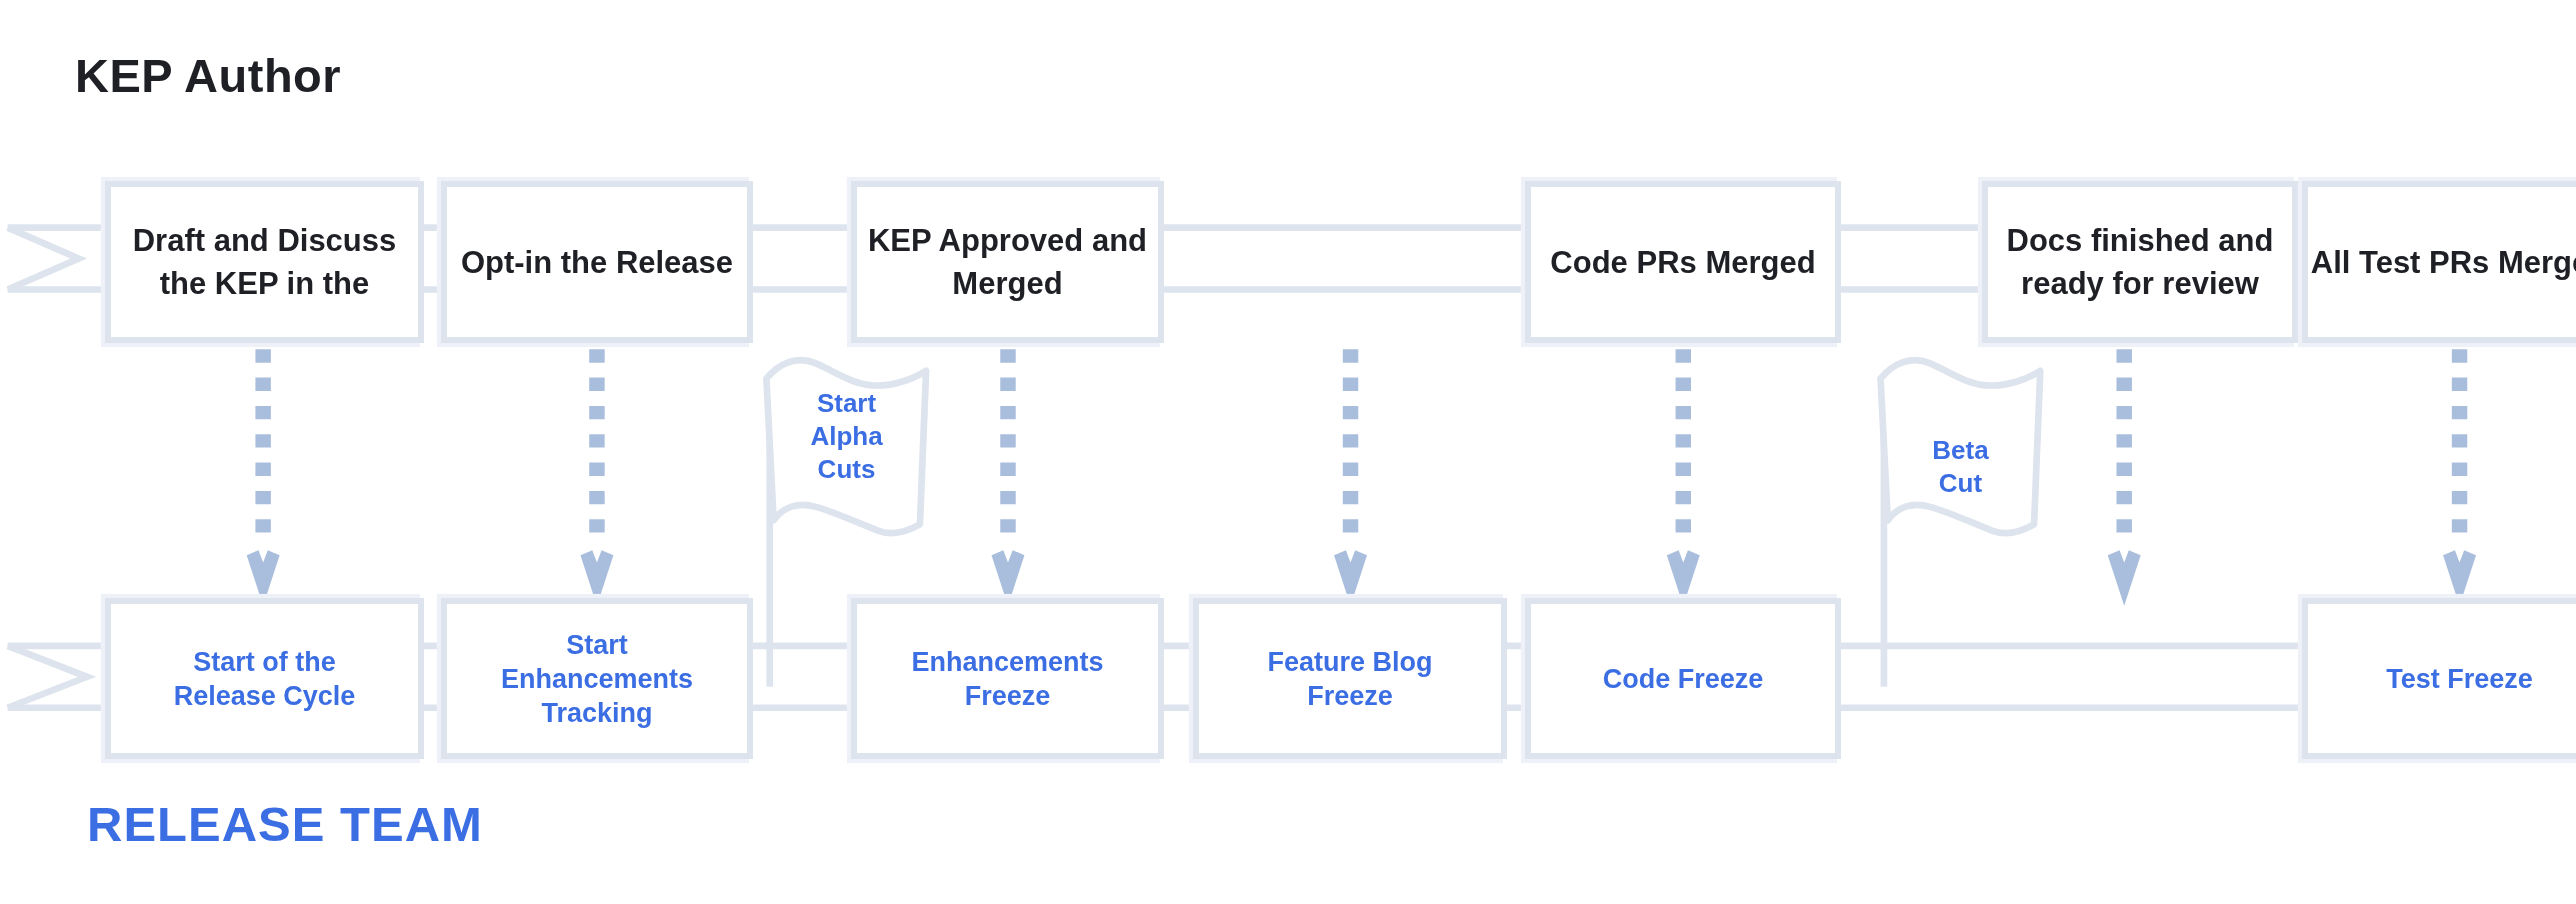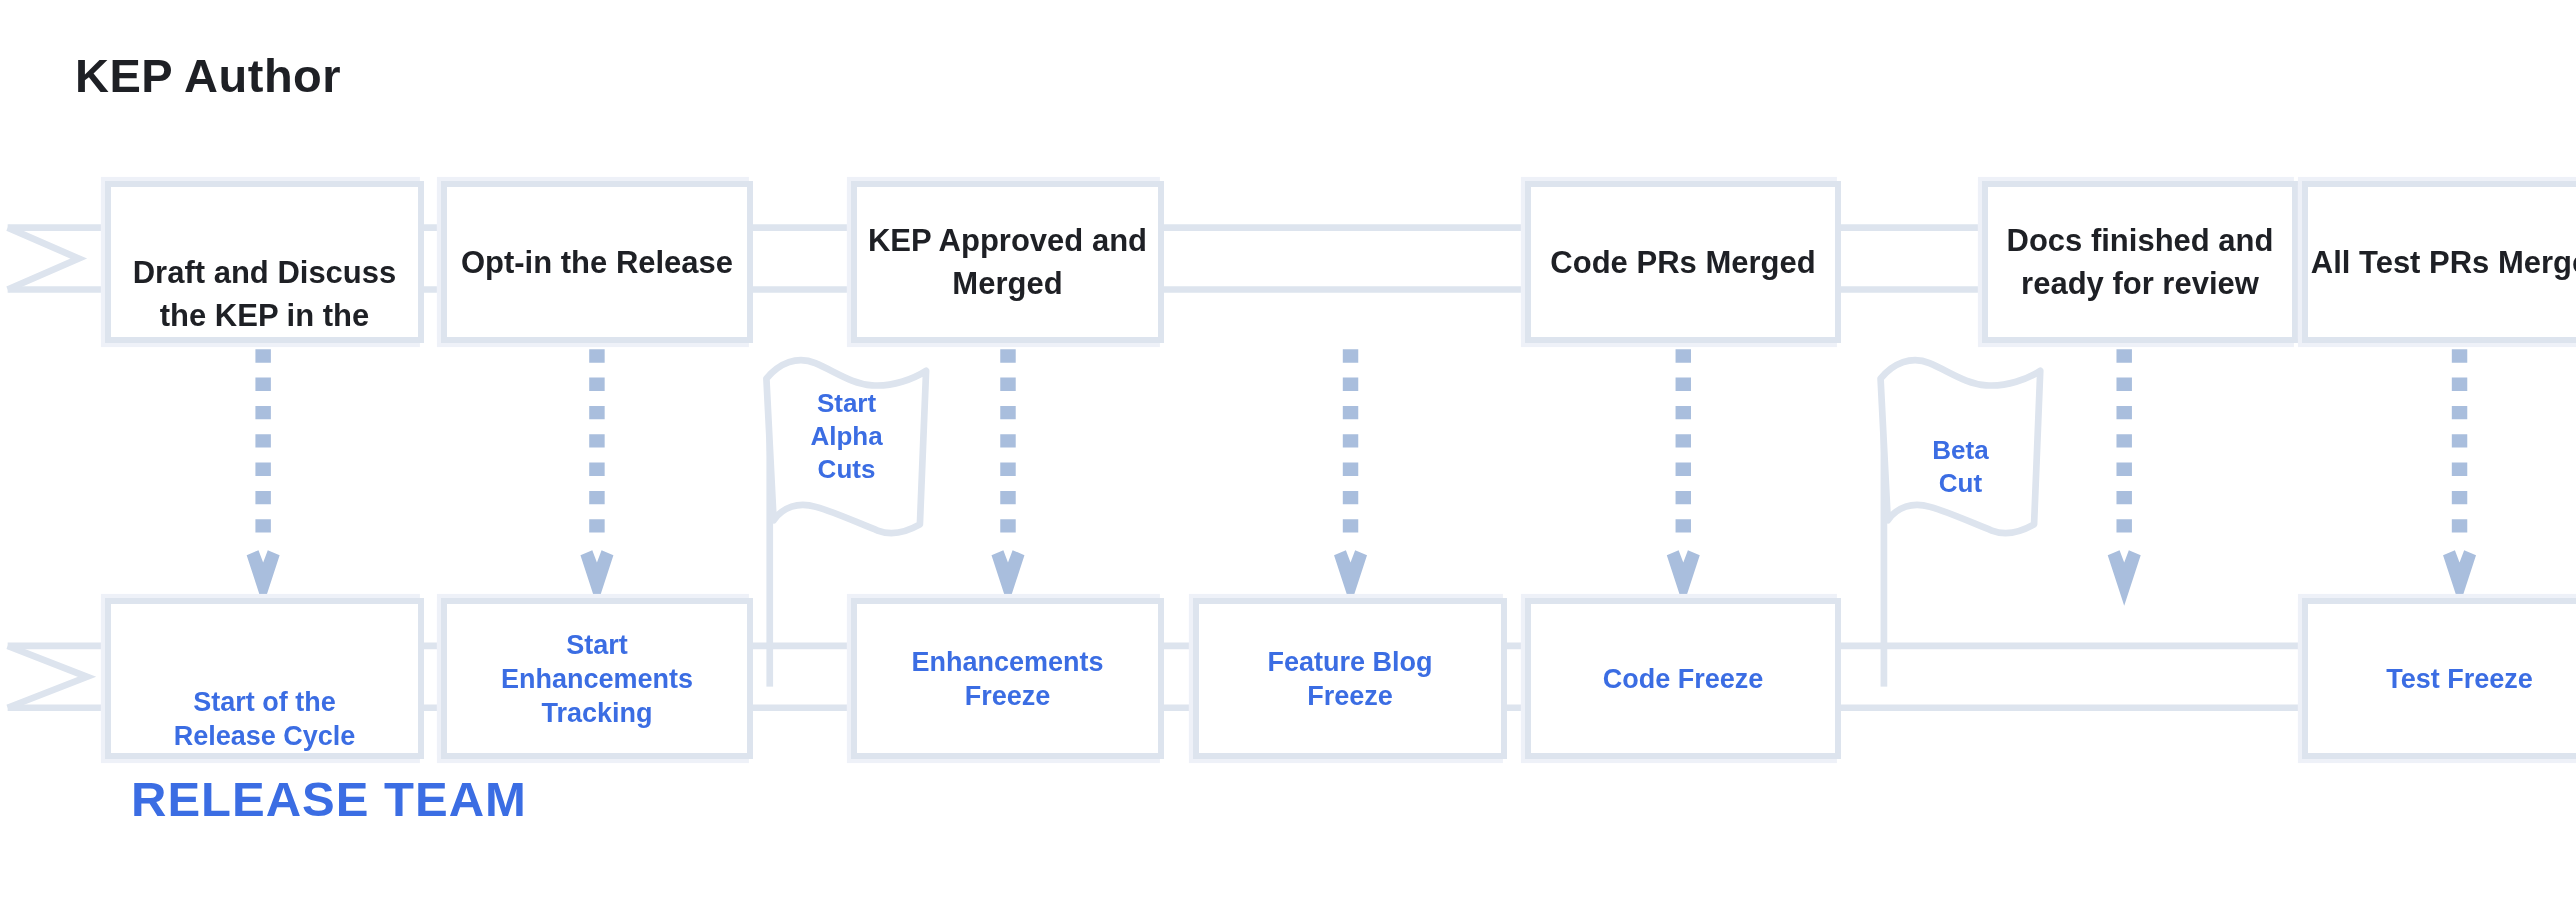--- a/index.html
+++ b/index.html
@@ -10,32 +10,32 @@
     --arrow:#a9bedd;
     --paper:#ffffff;
   }
   html,body{margin:0;padding:0;background:var(--paper);}
   body{font-family:"Liberation Sans","DejaVu Sans",sans-serif;}
   #canvas{position:relative;width:3228px;height:904px;background:var(--paper);overflow:hidden;}
   #shapes{position:absolute;left:0;top:0;width:3228px;height:904px;}
 
   .lane-title{position:absolute;font-weight:bold;white-space:nowrap;line-height:1;}
   #kep-author-title{left:75px;top:52px;font-size:47px;color:var(--ink);letter-spacing:0.5px;}
-  #release-team-title{left:87px;top:775px;font-size:49px;color:var(--accent);letter-spacing:1px;margin-left:44px;}
+  #release-team-title{left:87px;top:800px;font-size:49px;color:var(--accent);letter-spacing:1px;}
 
   .box{position:absolute;background:#fff;border:6.2px solid var(--outline);
        box-shadow:-4.1px -4.1px 0 var(--outline-soft), -4.1px 4.1px 0 var(--outline-soft);
        display:flex;align-items:center;justify-content:center;text-align:center;box-sizing:border-box;}
   .box .lbl span{display:block;white-space:nowrap;}
   .top-row{top:181px;height:162px;}
   .bottom-row{top:598px;height:161px;}
   .top-row .lbl{font-weight:bold;font-size:31px;line-height:43px;color:var(--ink);}
   .bottom-row .lbl{font-weight:bold;font-size:27px;line-height:34px;color:var(--accent);}
 
-  .c1{left:105px;width:319px;align-items:flex-end;}
+  .c1{left:105px;width:319px;}
   .c2{left:441px;width:312px;justify-content:center;}
   .c3{left:851px;width:313px;}
   .c4{left:1193px;width:314px;}
   .c5{left:1525px;width:316px;}
   .c6{left:1982px;width:316px;}
   .c7{left:2302px;width:315px;}
 
   .flag-label{position:absolute;width:161px;text-align:center;font-weight:bold;
               font-size:26px;line-height:33px;color:var(--accent);}
   .flag-label span{display:block;white-space:nowrap;}

